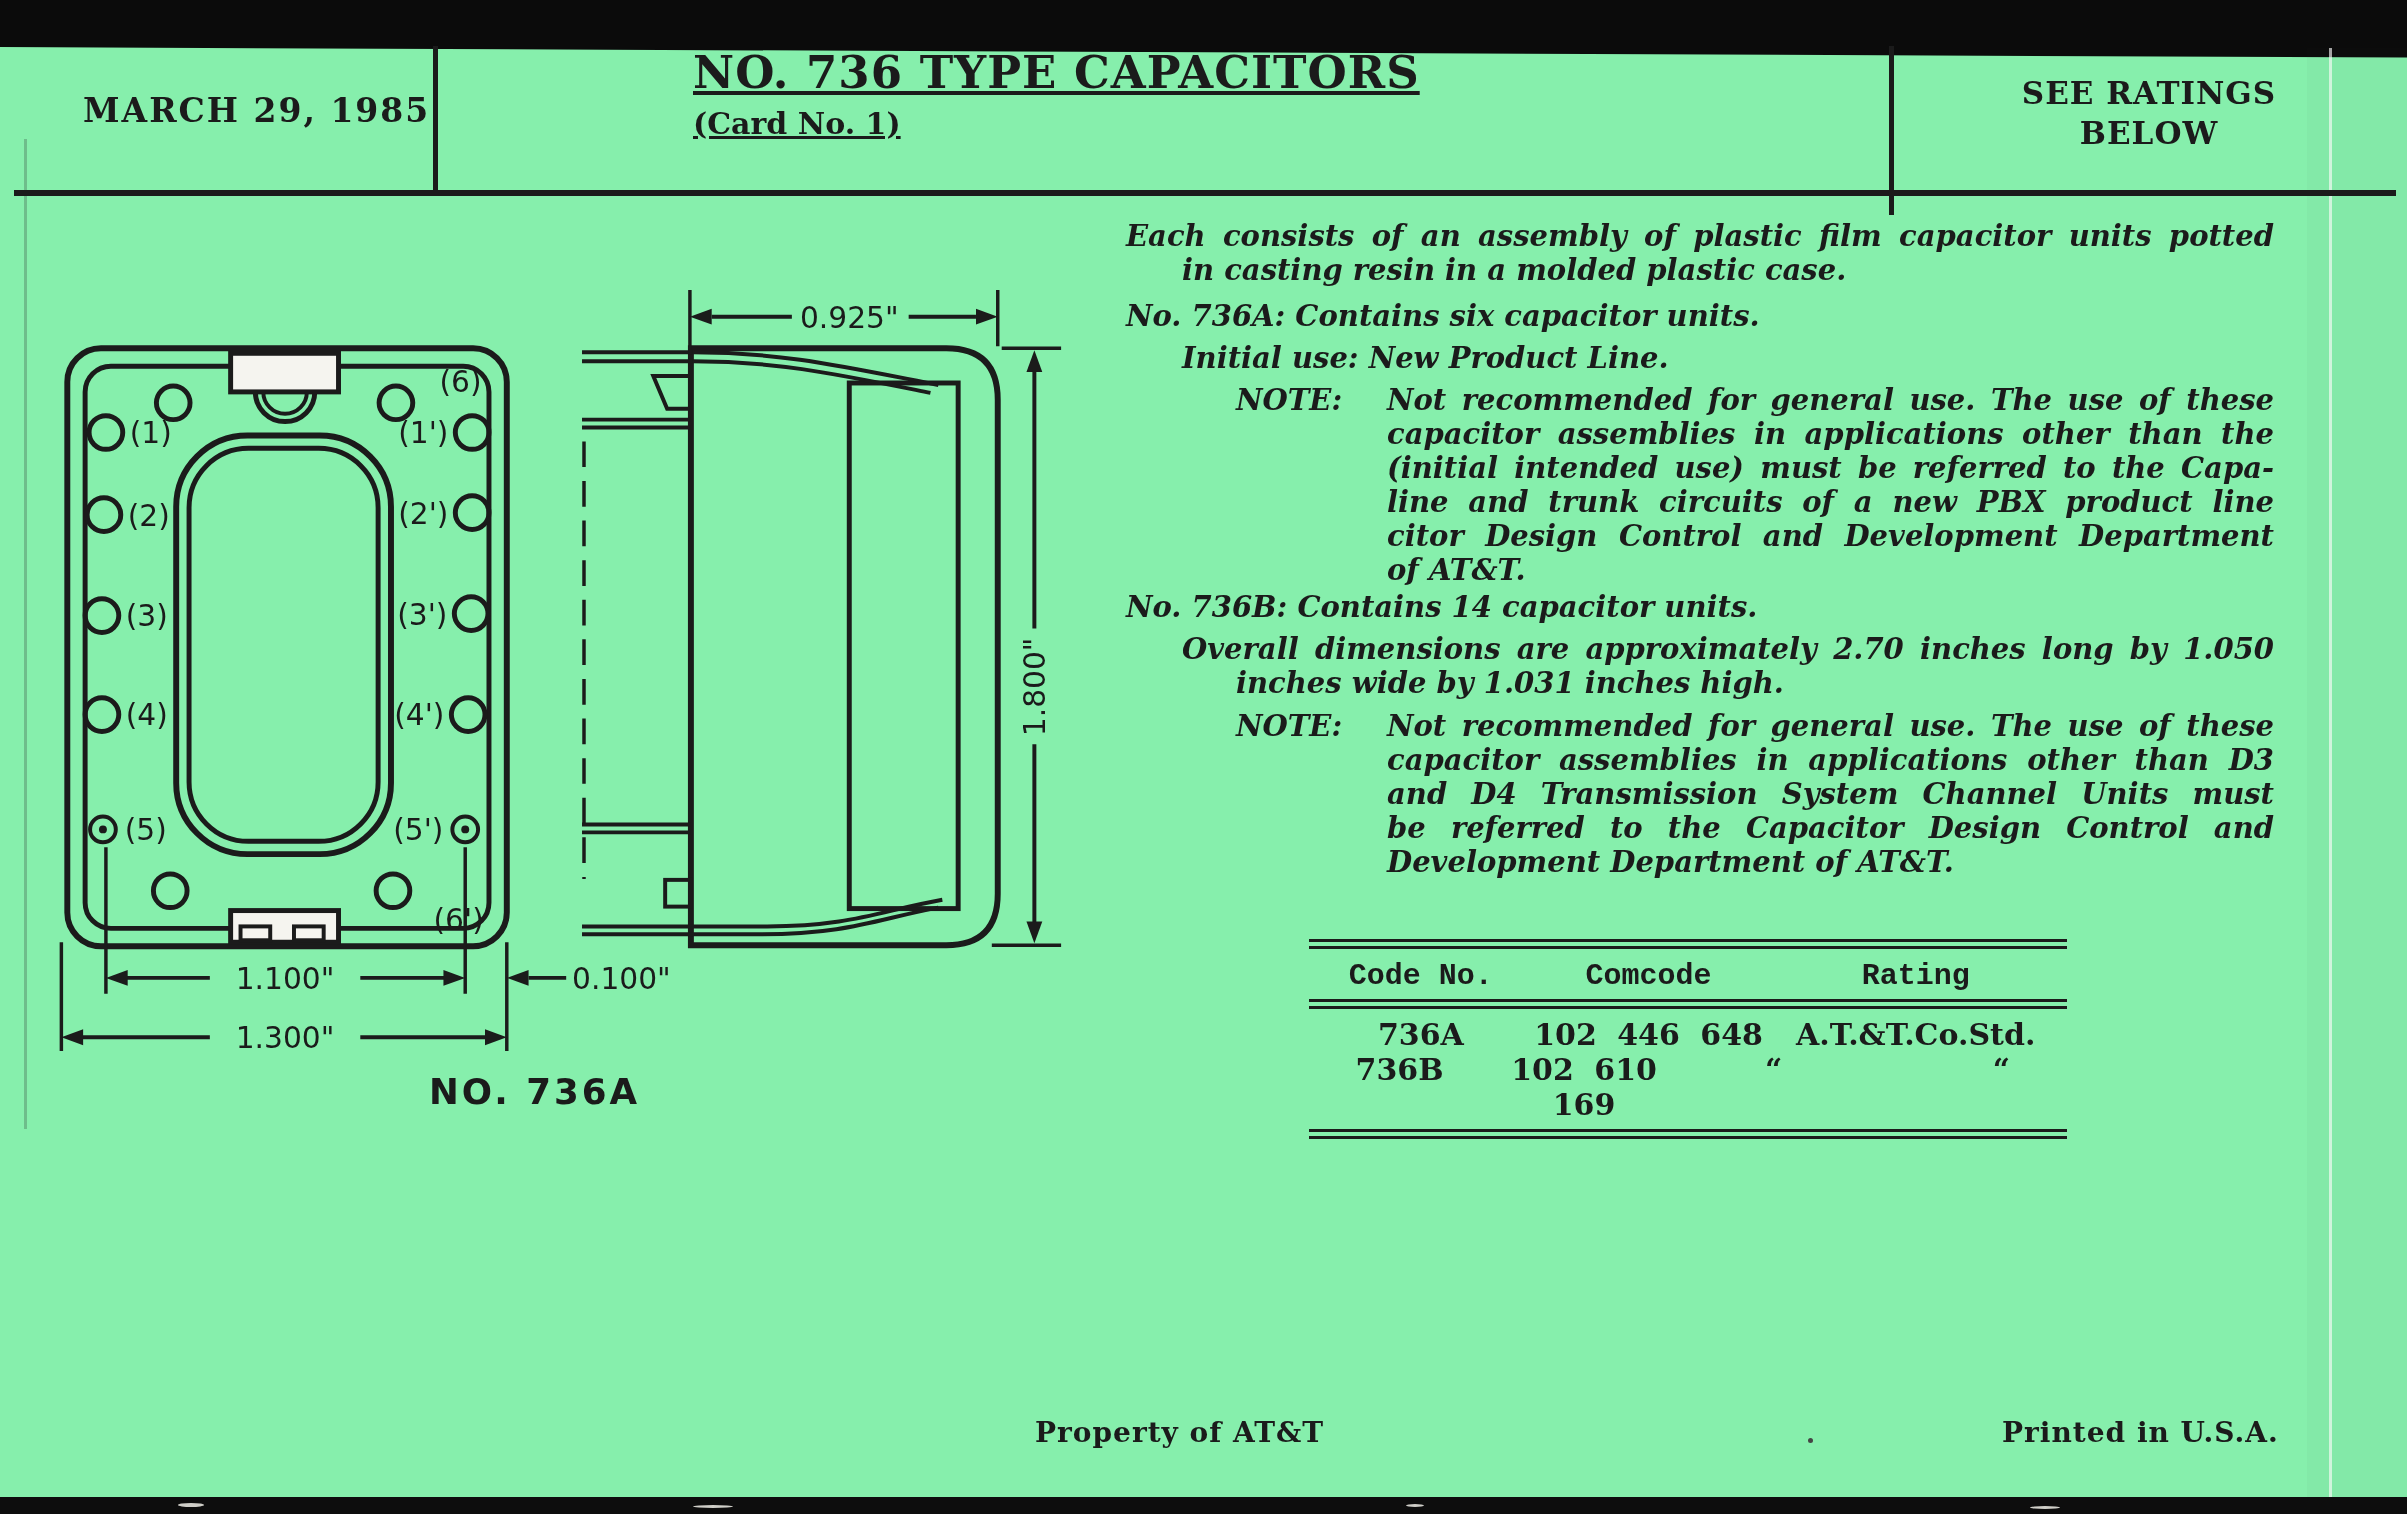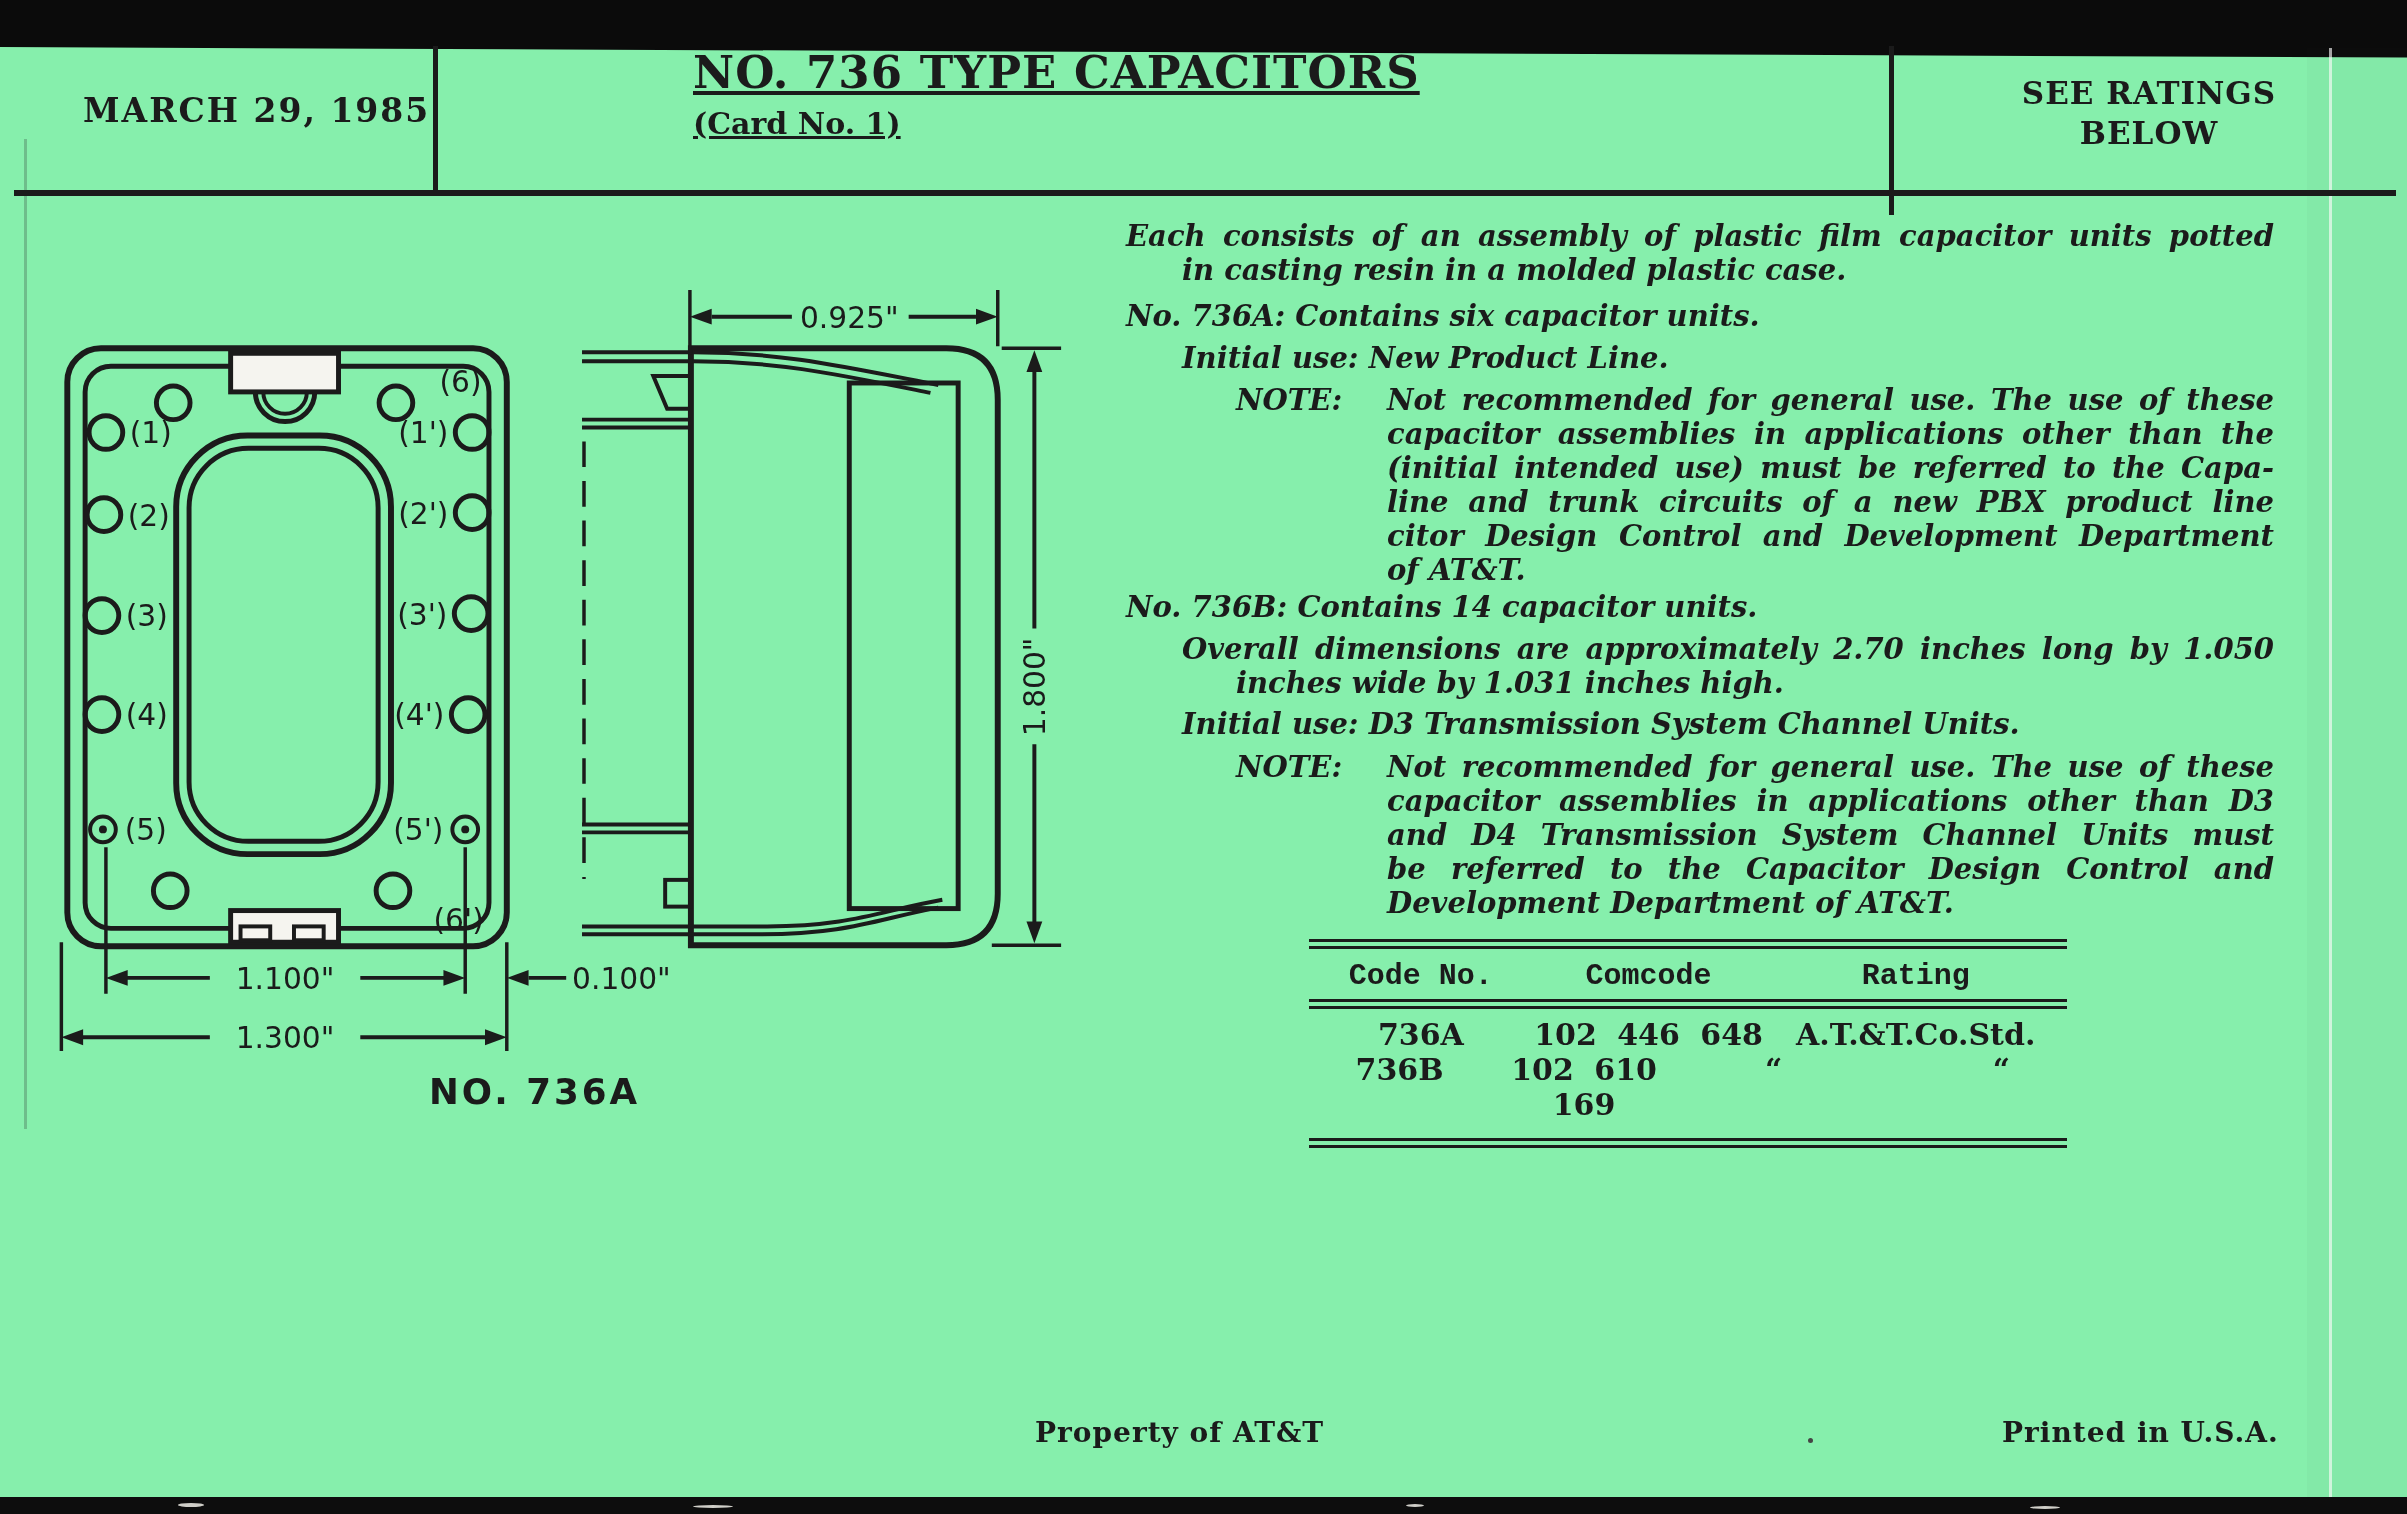--- a/index.html
+++ b/index.html
@@ -38,21 +38,21 @@
   .mt3{margin-top:3px;} .mt7{margin-top:7px;}
 
   
   .rtable{position:absolute;left:1309px;top:939px;width:758px;font-size:30px;font-weight:bold;}
   .rule-dbl{height:4px;border-top:3px solid #1b1b1b;border-bottom:3px solid #1b1b1b;}
   .trow{display:flex;}
   .tc1{width:224px;text-align:center;}
   .tc2{width:232px;text-align:center;word-spacing:10px;}
   .tc3{width:303px;text-align:center;}
   .thead-row{padding-top:10px;padding-bottom:6px;font-family:Liberation Mono, monospace;}
-  .tbody-rows{padding-top:8px;padding-bottom:16px;line-height:35px;}
+  .tbody-rows{padding-top:8px;padding-bottom:7px;line-height:35px;}
   .ditto{display:flex;justify-content:space-between;padding:0 57px 0 87px;}
 
   
   .foot-left{position:absolute;left:1035px;top:1416px;font-size:28px;font-weight:bold;letter-spacing:1px;text-align:right;}
   .foot-right{position:absolute;left:2002px;top:1416px;font-size:28px;font-weight:bold;letter-spacing:1px;}
   .foot-dot{position:absolute;left:1808px;top:1438px;width:5px;height:5px;border-radius:50%;background:#444;}
 
   
   .drawing{position:absolute;left:0;top:277px;}
   .dwg-stroke{stroke:#1b1b1b;fill:none;}
@@ -98,21 +98,20 @@
       <div class="tl jst">capacitor assemblies in applications other than the</div>
       <div class="tl jst">(initial intended use) must be referred to the Capa-</div>
       <div class="tl jst">line and trunk circuits of a new PBX product line</div>
       <div class="tl jst">citor Design Control and Development Department</div>
       <div class="tl">of AT&amp;T.</div>
     </div>
 
     <div class="tl mt3">No. 736B: Contains 14 capacitor units.</div>
     <div class="tl jst ind2 mt8">Overall dimensions are approximately 2.70 inches long by 1.050</div>
     <div class="tl ind3">inches wide by 1.031 inches high.</div>
-    <div class="tl ind2 mt7">Initial use: D3 Transmission System Channel Units.</div>
 
     <div class="note mt9">
       <span class="note-label">NOTE:</span>
       <div class="tl jst">Not recommended for general use. The use of these</div>
       <div class="tl jst">capacitor assemblies in applications other than D3</div>
       <div class="tl jst">and D4 Transmission System Channel Units must</div>
       <div class="tl jst">be referred to the Capacitor Design Control and</div>
       <div class="tl">Development Department of AT&amp;T.</div>
     </div>
   </div>

